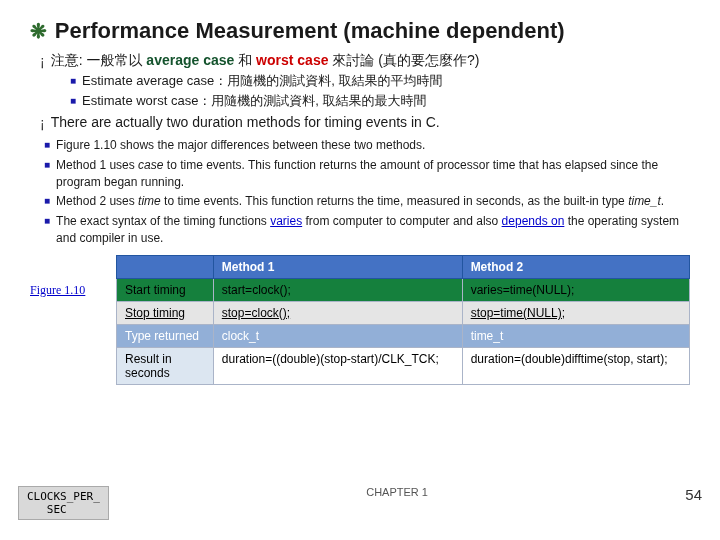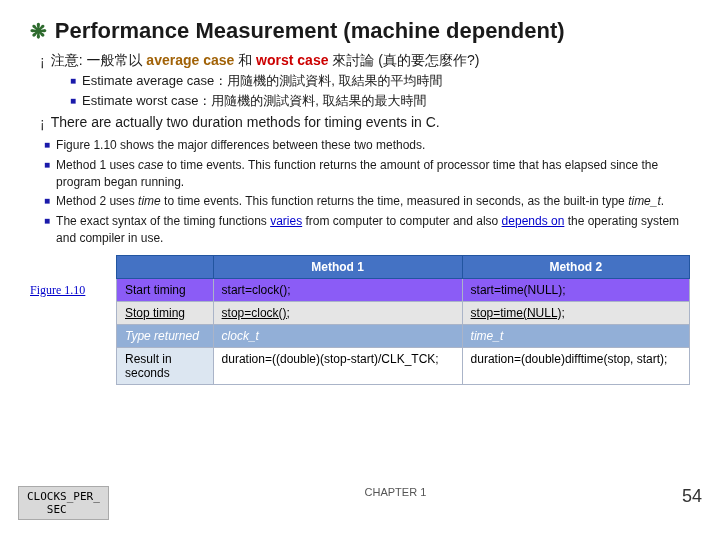--- a/index.html
+++ b/index.html
@@ -61,21 +61,21 @@
     .square-icon {
       color: #1a1aaa;
       font-size: 10px;
       margin-top: 3px;
       flex-shrink: 0;
     }
     .square-text {
       font-size: 13px;
       color: #1a1a1a;
     }
-    .text-orange { color: #a16207; font-weight: bold; }
+    .text-orange { color: #14532d; font-weight: bold; }
     .text-red { color: #cc0000; font-weight: bold; }
 
     .bottom-section {
       display: flex;
       gap: 14px;
       margin-top: 8px;
     }
     .figure-label {
       color: #0000cc;
       font-size: 12px;
@@ -91,31 +91,31 @@
     }
     table {
       border-collapse: collapse;
       width: 100%;
       font-size: 12px;
     }
     table th {
       background: #4472c4;
       color: white;
       padding: 4px 8px;
-      text-align: center;
+      text-align: left;
       border: 1px solid #2255a0;
     }
     table td {
       padding: 4px 8px;
       border: 1px solid #aab4c8;
       vertical-align: top;
     }
-    .row-start { background: #8b5cf6; }
+    .row-start { background: #15803d; }
     .row-stop { background: #e5e5e5; text-decoration: underline; }
-    .row-type { background: #92afd7; color: #fff; font-style: italic; }
+    .row-type { background: #92afd7; color: #fff; }
     .col-label { background: #dce6f1 !important; font-weight: normal; }
     .underline-link { text-decoration: underline; color: #0000cc; cursor: pointer; }
 
     .bottom-bar {
       position: absolute;
       bottom: 20px;
       left: 0;
       right: 0;
       display: flex;
       justify-content: space-between;
@@ -123,21 +123,21 @@
       padding: 0 18px;
     }
     .clocks-label {
       background: #d9d9d9;
       border: 1px solid #aaa;
       padding: 3px 8px;
       font-size: 11px;
       font-family: monospace;
     }
     .page-num {
-      font-size: 18px;
+      font-size: 15px;
       color: #333;
     }
     .chapter-label {
       font-size: 11px;
       color: #555;
     }
     .small-bullets {
       margin-top: 6px;
       margin-left: 14px;
     }
@@ -223,21 +223,21 @@
           <tr>
             <th style="background:#4472c4;"></th>
             <th>Method 1</th>
             <th>Method 2</th>
           </tr>
         </thead>
         <tbody>
           <tr class="row-start">
             <td>Start timing</td>
             <td>start=clock();</td>
-            <td>start=time(NULL);</td>
+            <td>varies=time(NULL);</td>
           </tr>
           <tr class="row-stop">
             <td>Stop timing</td>
             <td>stop=clock();</td>
             <td>stop=time(NULL);</td>
           </tr>
           <tr class="row-type">
             <td>Type returned</td>
             <td>clock_t</td>
             <td>time_t</td>

